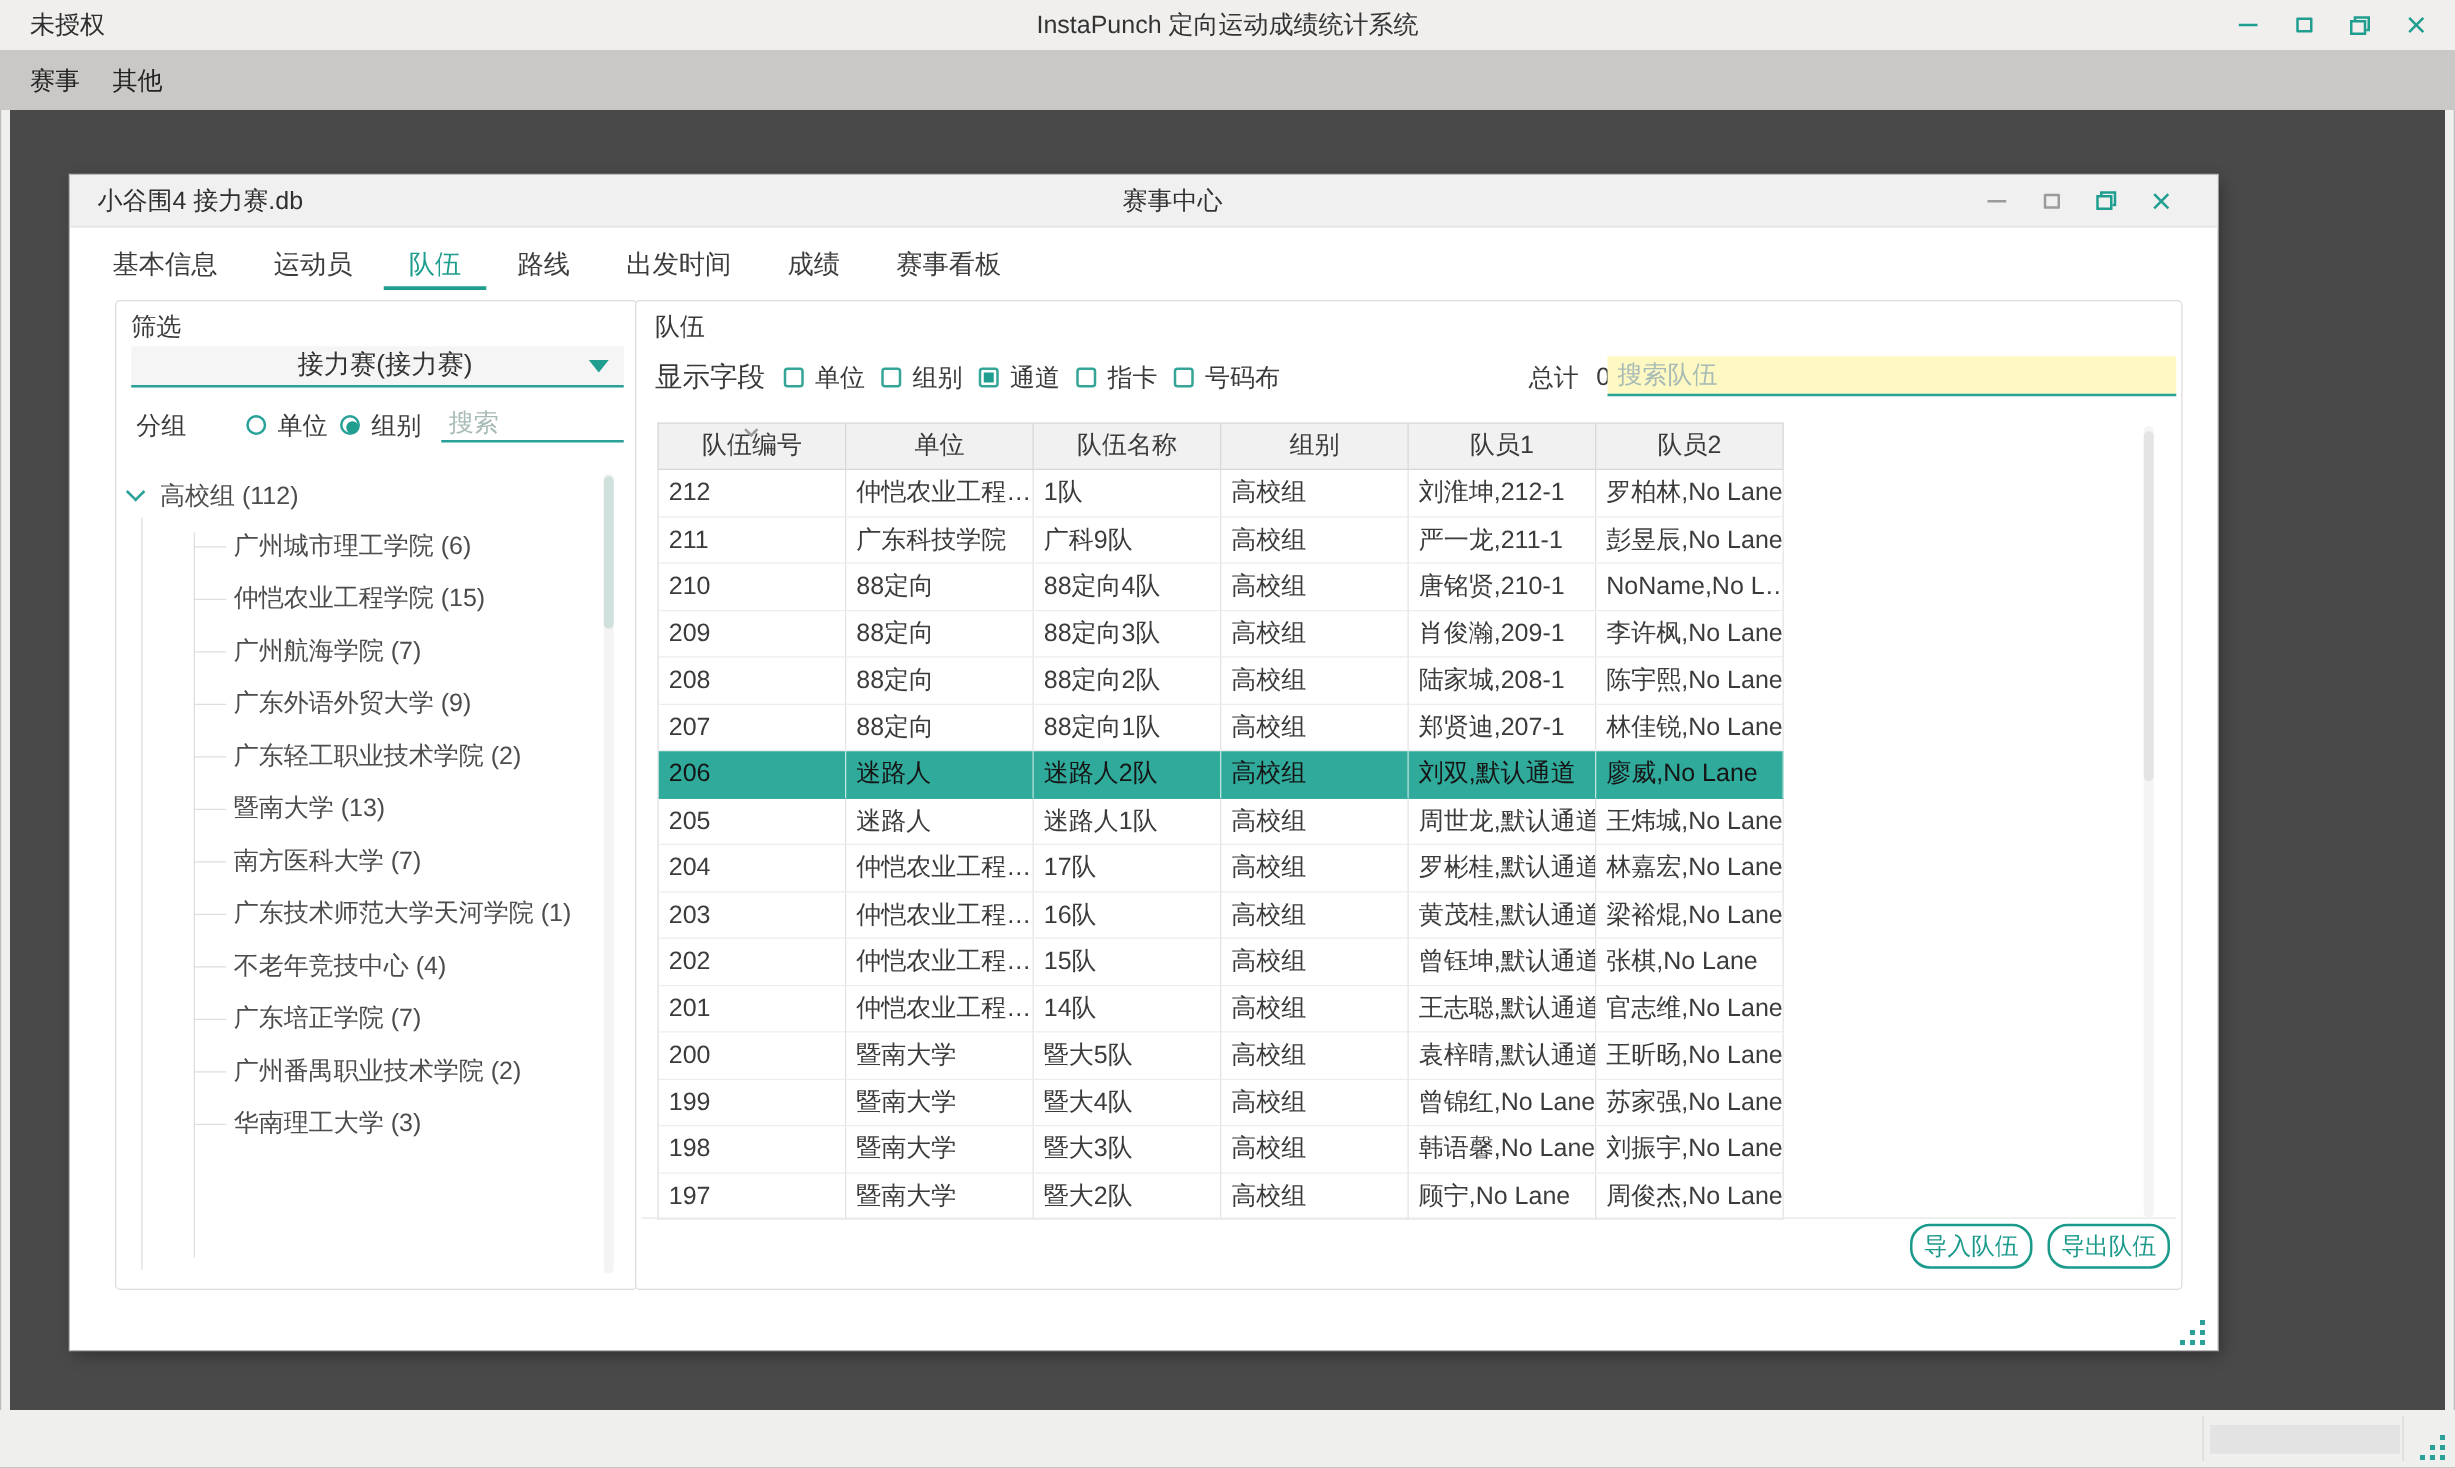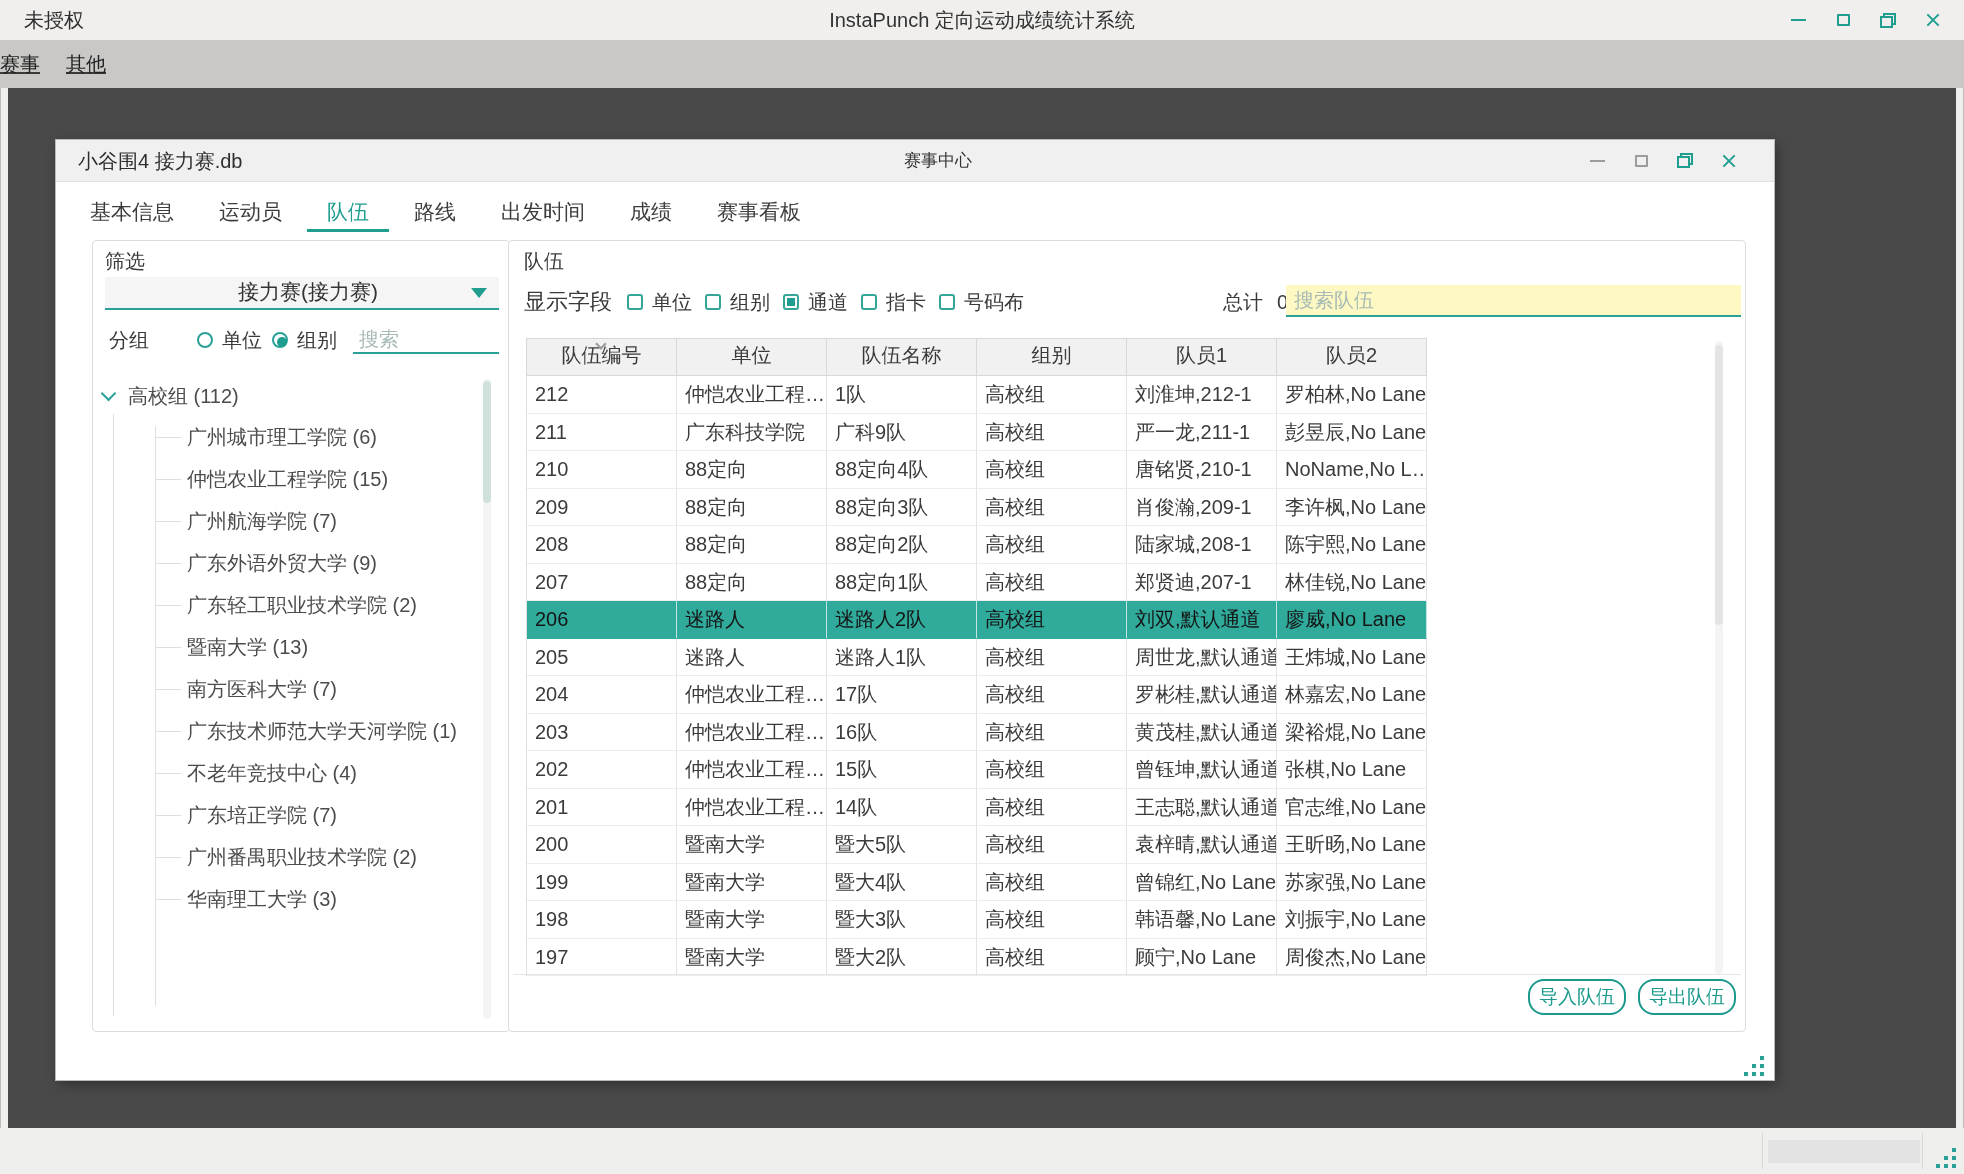--- a/index.html
+++ b/index.html
@@ -19,32 +19,32 @@
   .ic-maximize { width:13px; height:12px; border:2px solid currentColor; border-radius:1px; }
   .ic-restore  { position:relative; width:16px; height:15px; }
   .ic-restore::before { content:""; position:absolute; right:0; top:0; width:9px; height:8px; border:2px solid currentColor; }
   .ic-restore::after  { content:""; position:absolute; left:0; bottom:0; width:9px; height:8px; border:2px solid currentColor; background:#f0efee; }
   .ic-close { position:relative; width:16px; height:16px; }
   .ic-close::before,.ic-close::after { content:""; position:absolute; left:0; top:7px; width:16px; height:2px; background:currentColor; }
   .ic-close::before { transform:rotate(45deg); } .ic-close::after { transform:rotate(-45deg); }
 
   
   .menubar { position:absolute; left:0; top:40px; width:100%; height:48px; background:#c9c8c7;
-             display:flex; align-items:center; gap:26px;text-decoration:underline; }
+             display:flex; align-items:center; padding-left:24px; gap:26px; }
   .menu-item { font-size:20px; color:#222; }
 
   
   .mdi { position:absolute; left:8px; top:88px; width:1948px; height:1040px; background:#4a4949; }
 
   
   .child { position:absolute; left:48px; top:52px; width:1718px; height:940px; background:#fff;
            box-shadow:0 0 0 1px #b9b9b9, 3px 4px 12px rgba(0,0,0,.35); }
   .child-titlebar { position:absolute; left:0; top:0; right:0; height:42px; background:#f0f0f0; border-bottom:1px solid #e2e2e2; }
   .cw-left { position:absolute; left:22px; top:0; line-height:42px; font-size:20px; color:#2f2f2f; }
-  .cw-center { position:absolute; left:0; right:0; top:0; text-align:center; line-height:42px; font-size:17px; color:#333;margin-left:46px; }
+  .cw-center { position:absolute; left:0; right:0; top:0; text-align:center; line-height:42px; font-size:20px; color:#333;margin-left:46px; }
   .ic-restore.on-child::after { background:#f0f0f0; }
 
   
   .tabbar { position:absolute; left:14px; top:58px; height:36px; display:flex; }
   .tab { font-size:21px; color:#3c3c3c; padding:0 20px; margin-right:5px; line-height:28px; height:34px; }
   .tab.active { color:#1f9e90; border-bottom:3px solid #1f9e90; }
 
   
   .panel { position:absolute; background:#fff; border:1px solid #dcdcdc; border-radius:4px; }
   .filter { left:36px; top:100px; width:418px; height:792px; }

